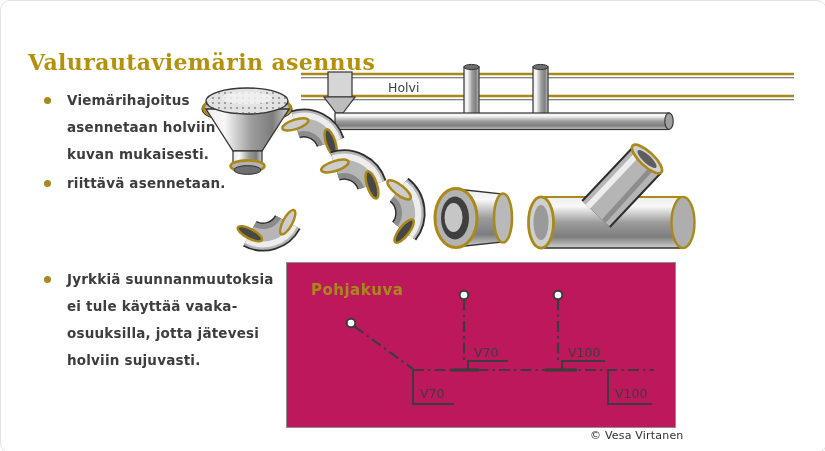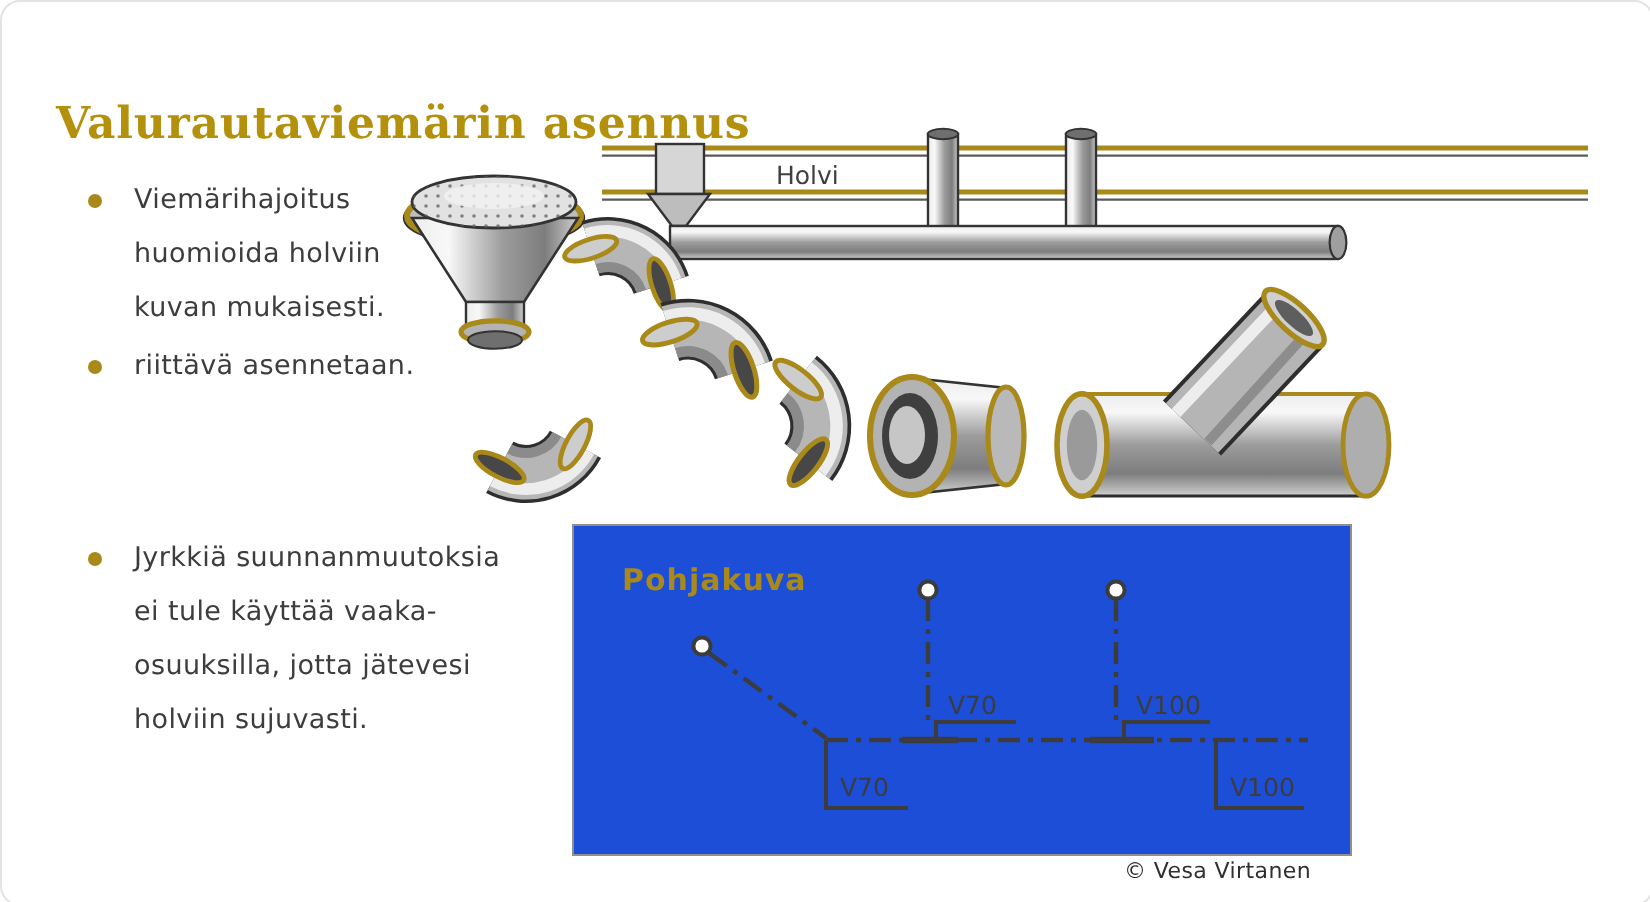--- a/index.html
+++ b/index.html
@@ -3,37 +3,37 @@
 <meta charset="utf-8">
 <style>
   html,body{margin:0;padding:0;background:#ffffff;}
   .slide{position:relative;width:825px;height:451px;background:#ffffff;overflow:hidden;
          font-family:"DejaVu Sans","Liberation Sans",sans-serif;border:1px solid #e3e3e3;border-radius:10px;}
   .title{position:absolute;left:27px;top:33px;font-family:"DejaVu Serif","Liberation Serif",serif;
          font-size:22px;font-weight:bold;color:#b3910d;letter-spacing:.4px;text-align:right;}
   .bullet{position:absolute;left:40px;width:262px;padding-left:26px;}
   .b1{top:86px}.b2{top:169px}.b3{top:265px}
   .dot{position:absolute;left:3px;top:10px;width:7px;height:7px;border-radius:50%;background:#a8891a;}
-  .bl{font-size:13.5px;line-height:27px;color:#3d3d3d;letter-spacing:.2px;white-space:nowrap;}
+  .bl{font-size:13.5px;line-height:27px;color:#3d3d3d;letter-spacing:.2px;white-space:nowrap;font-weight:bold;}
   .art{position:absolute;left:195px;top:58px;}
-  .planbox{position:absolute;left:285px;top:261px;width:388px;height:164px;border:1.5px solid #8f8f8f;background:#1d4ed8;text-align:right;}
+  .planbox{position:absolute;left:285px;top:261px;width:388px;height:164px;border:1.5px solid #8f8f8f;background:#be185d;text-align:right;}
   .planbox svg{position:absolute;left:0;top:0;}
-  .copyright{position:absolute;left:561px;top:428px;font-size:11px;color:#2f2f2f;letter-spacing:.2px;}
+  .copyright{position:absolute;left:589px;top:428px;font-size:11px;color:#2f2f2f;letter-spacing:.2px;}
 </style>
 </head>
 <body>
 
 <div class="slide">
 
   <h1 class="title">Valurautaviemärin asennus</h1>
 
   <div class="bullet b1">
     <span class="dot"></span>
     <div class="bl">Viemärihajoitus</div>
-    <div class="bl">huomioida holviin</div>
+    <div class="bl">asennetaan holviin</div>
     <div class="bl">kuvan mukaisesti.</div>
   </div>
 
   <div class="bullet b2">
     <span class="dot"></span>
     <div class="bl">riittävä asennetaan.</div>
   </div>
 
   <div class="bullet b3">
     <span class="dot"></span>

